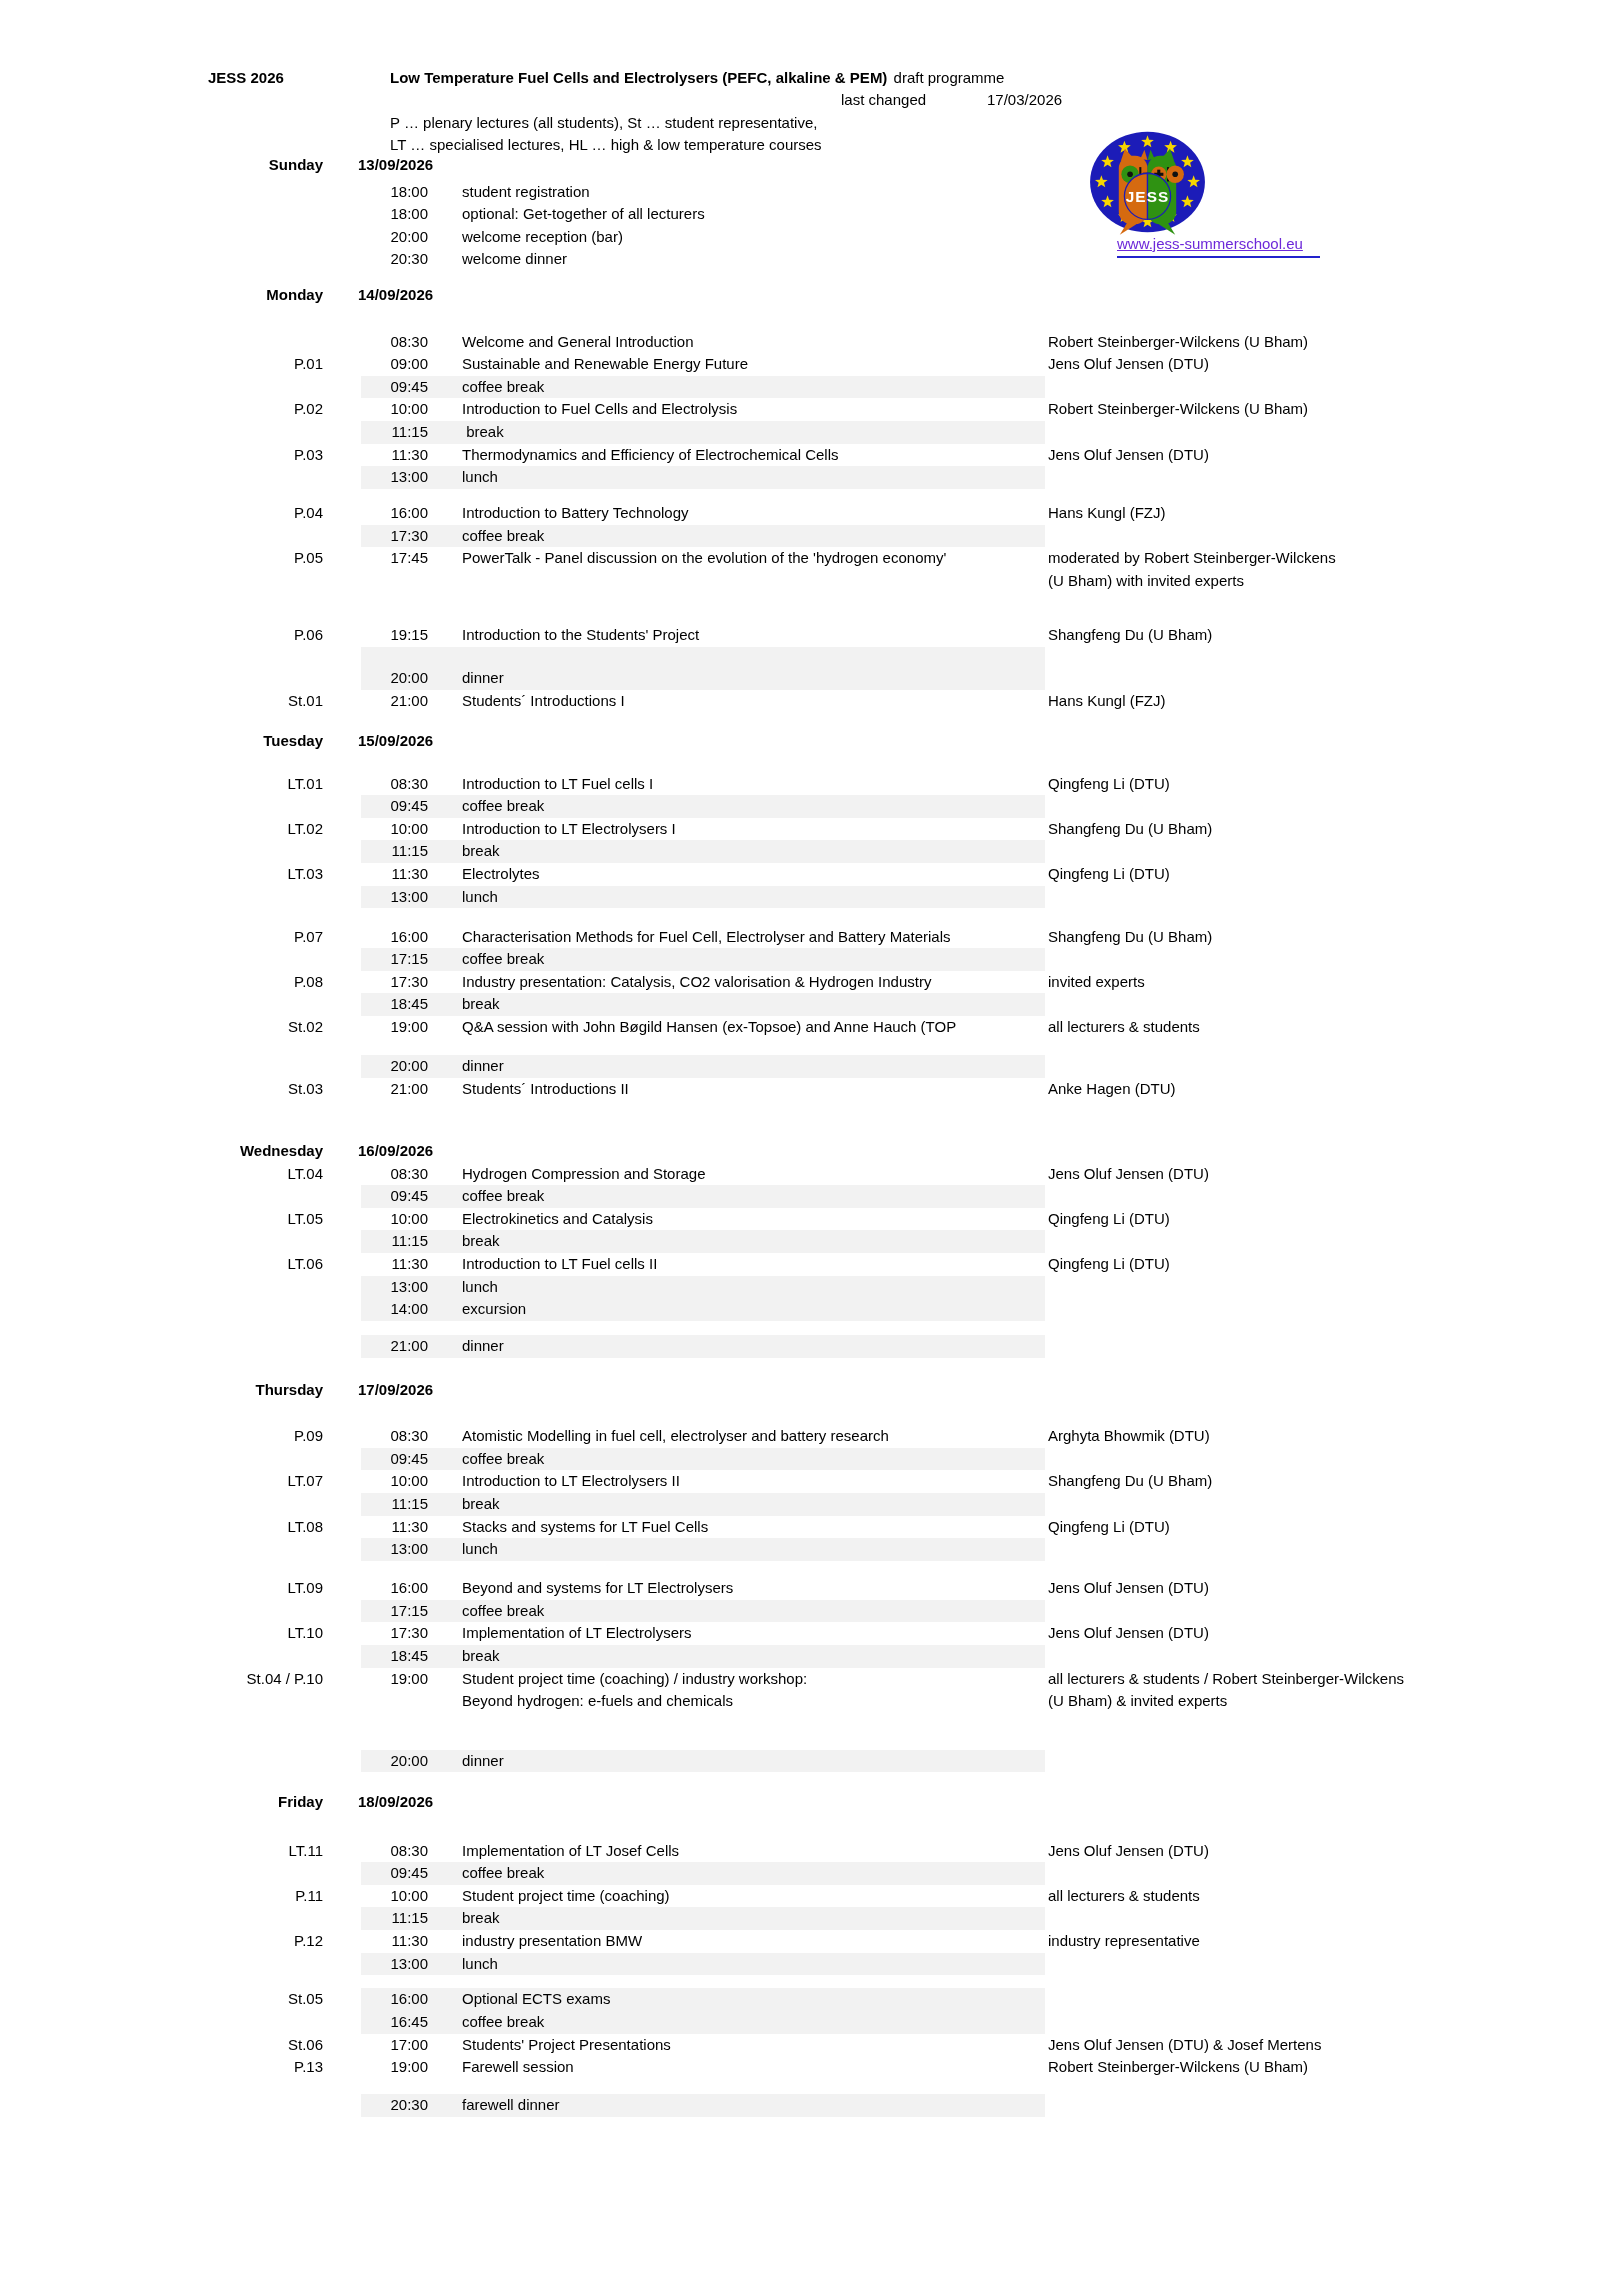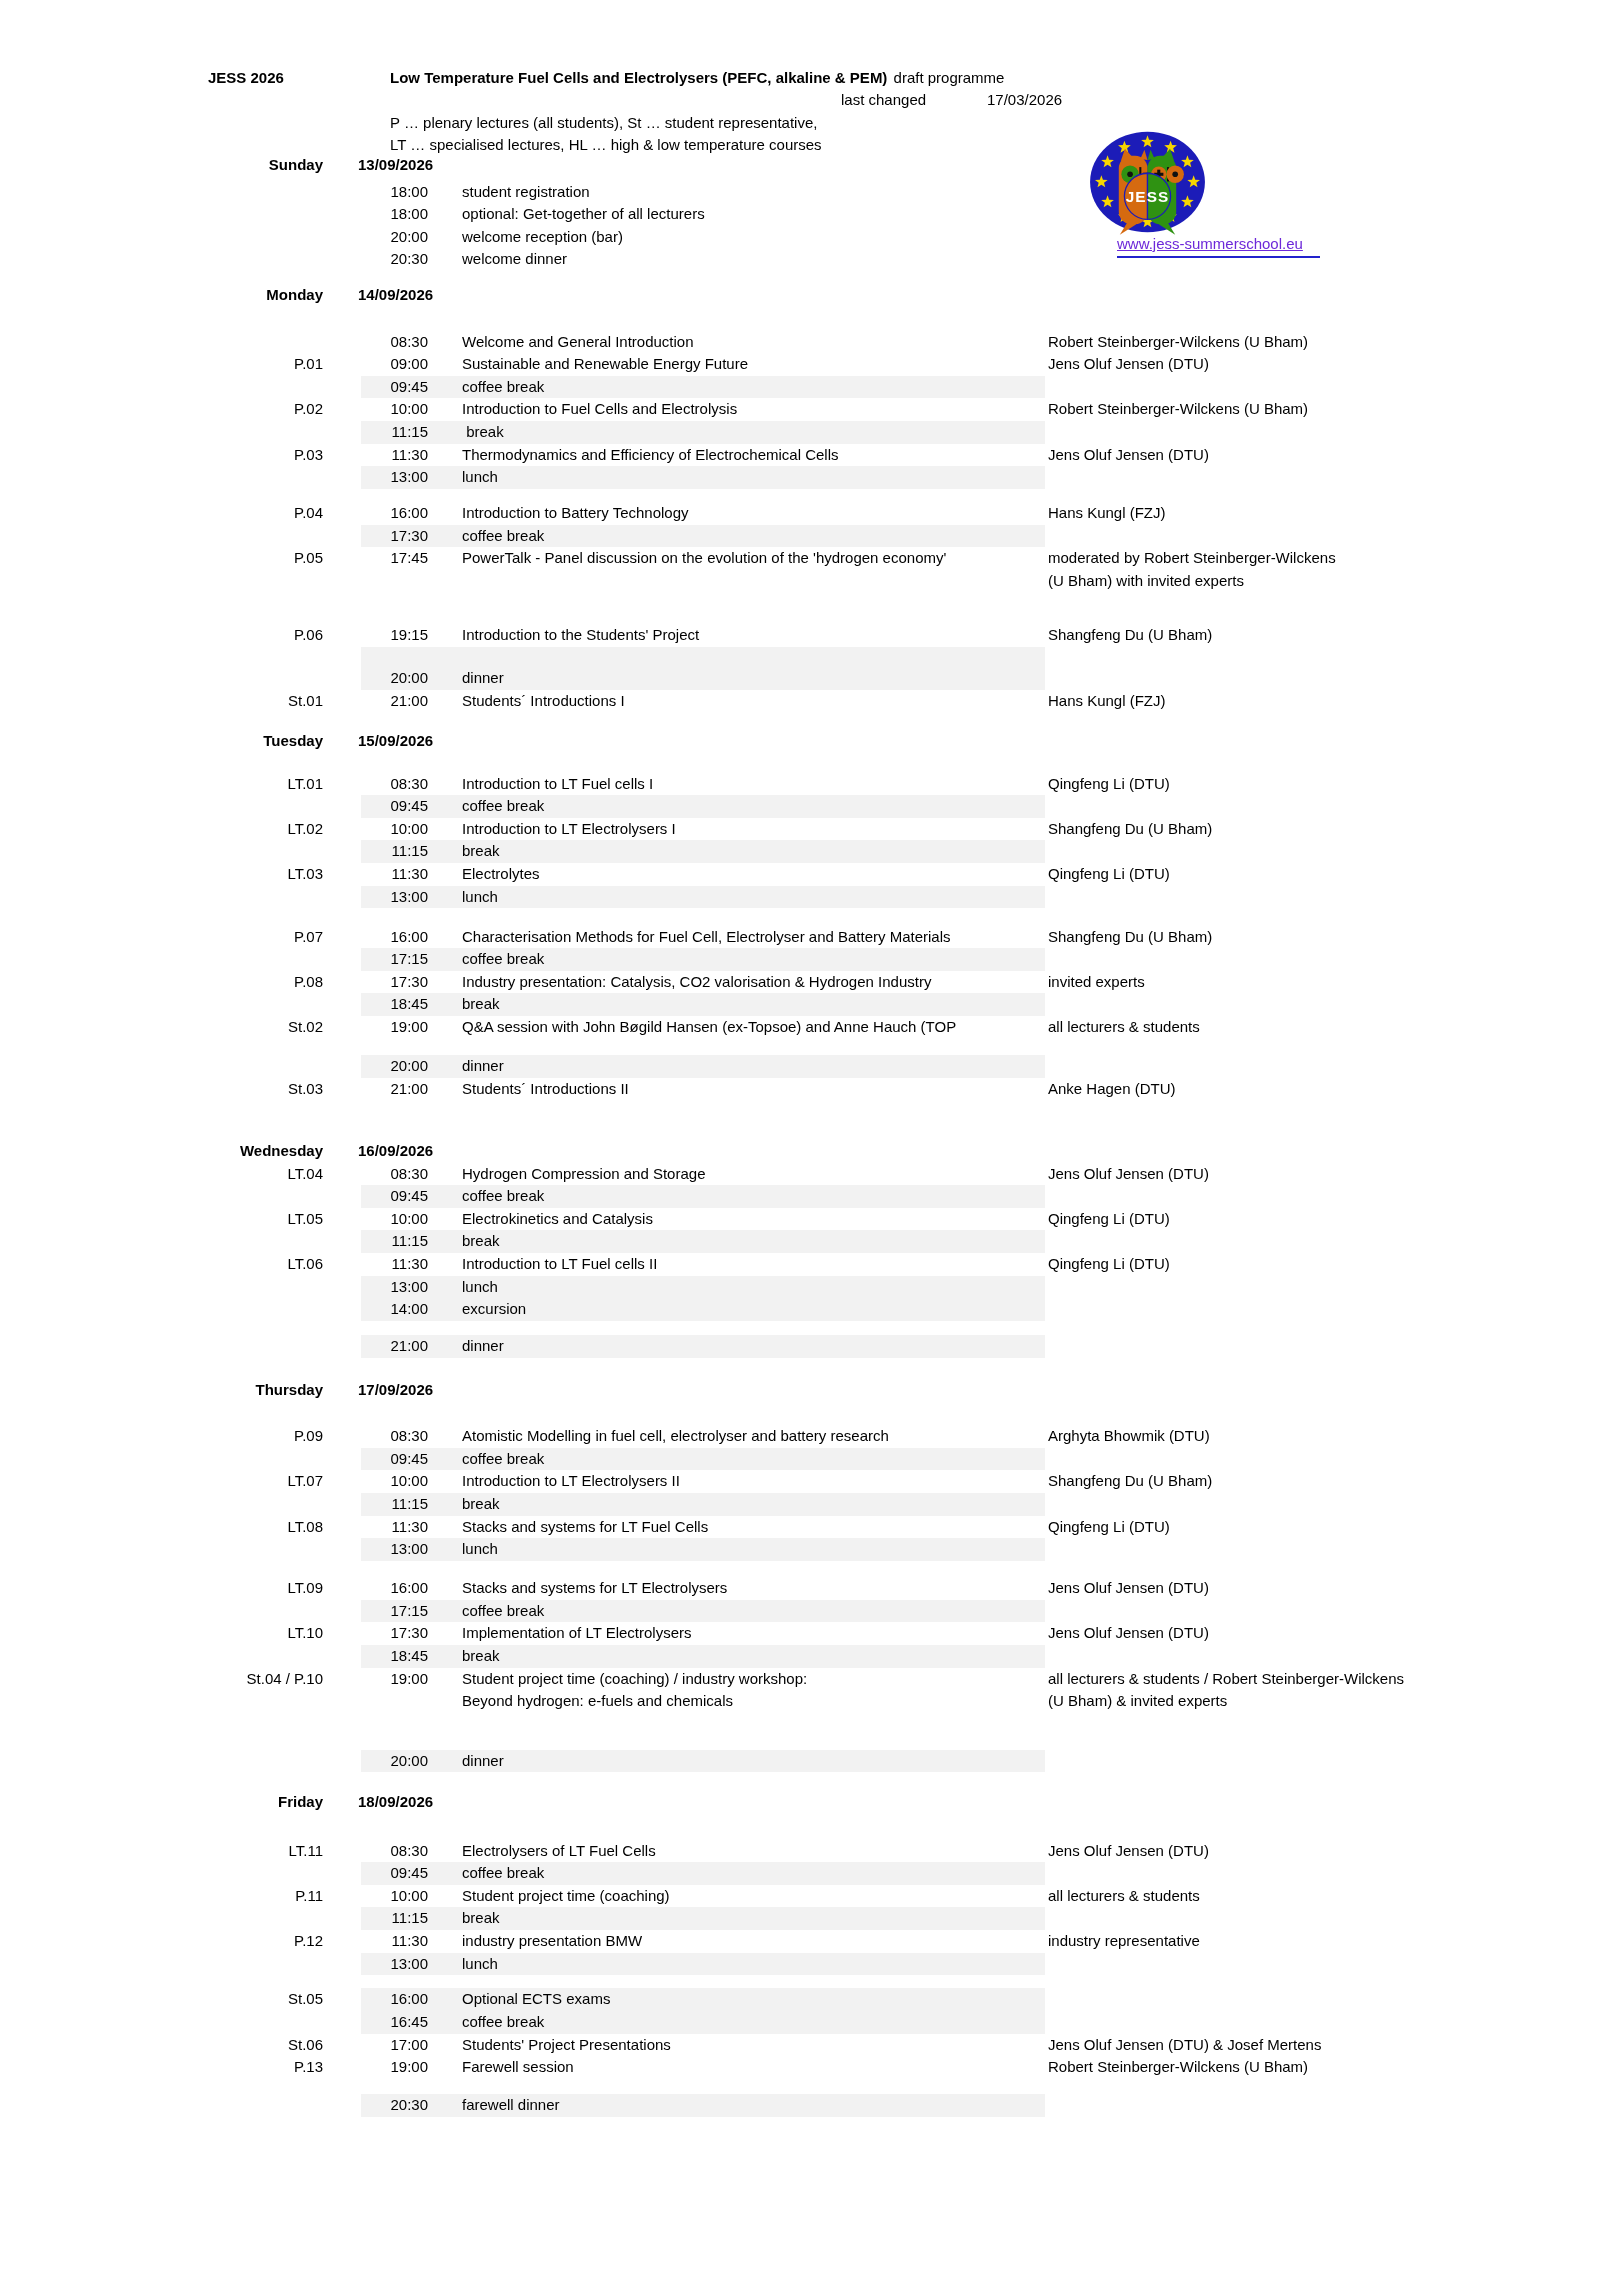--- a/index.html
+++ b/index.html
@@ -394,21 +394,21 @@
         <div class="row shaded">
           <span class="c-code"></span>
           <span class="c-time">13:00</span>
           <span class="c-title">lunch</span>
           <span class="c-speaker"></span>
         </div>
         <div class="spacer" style="height: 16.4px;"></div>
         <div class="row">
           <span class="c-code">LT.09</span>
           <span class="c-time">16:00</span>
-          <span class="c-title">Stacks and systems for LT Electrolysers</span>
+          <span class="c-title">Beyond and systems for LT Electrolysers</span>
           <span class="c-speaker">Jens Oluf Jensen (DTU)</span>
         </div>
         <div class="row shaded">
           <span class="c-code"></span>
           <span class="c-time">17:15</span>
           <span class="c-title">coffee break</span>
           <span class="c-speaker"></span>
         </div>
         <div class="row">
           <span class="c-code">LT.10</span>
@@ -440,21 +440,21 @@
       </section>
       <section class="day" style="top: 1791px;">
         <div class="row day-head">
           <span class="c-day">Friday</span>
           <span class="c-date">18/09/2026</span>
         </div>
         <div class="spacer" style="height: 26px;"></div>
         <div class="row">
           <span class="c-code">LT.11</span>
           <span class="c-time">08:30</span>
-          <span class="c-title">Electrolysers of LT Fuel Cells</span>
+          <span class="c-title">Implementation of LT Josef Cells</span>
           <span class="c-speaker">Jens Oluf Jensen (DTU)</span>
         </div>
         <div class="row shaded">
           <span class="c-code"></span>
           <span class="c-time">09:45</span>
           <span class="c-title">coffee break</span>
           <span class="c-speaker"></span>
         </div>
         <div class="row">
           <span class="c-code">P.11</span>

